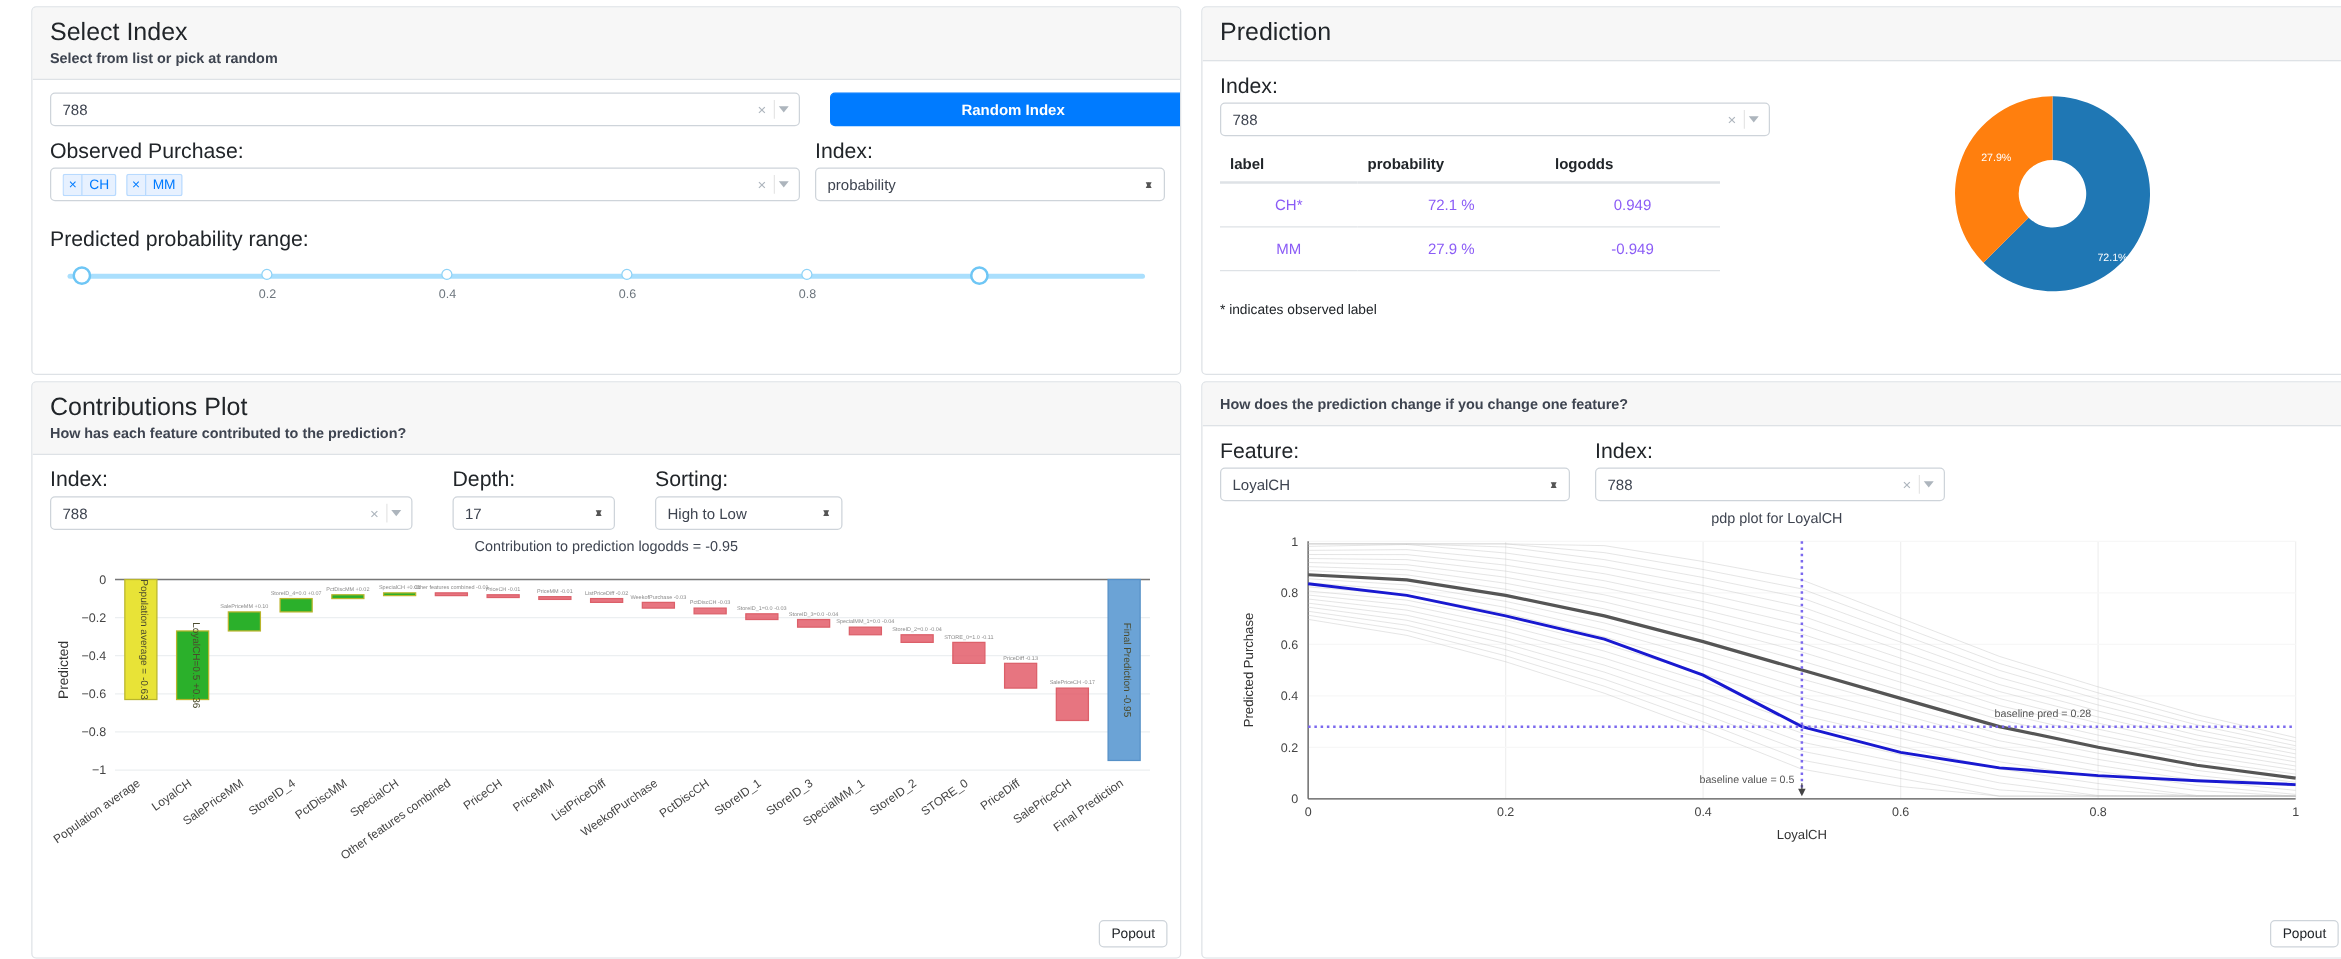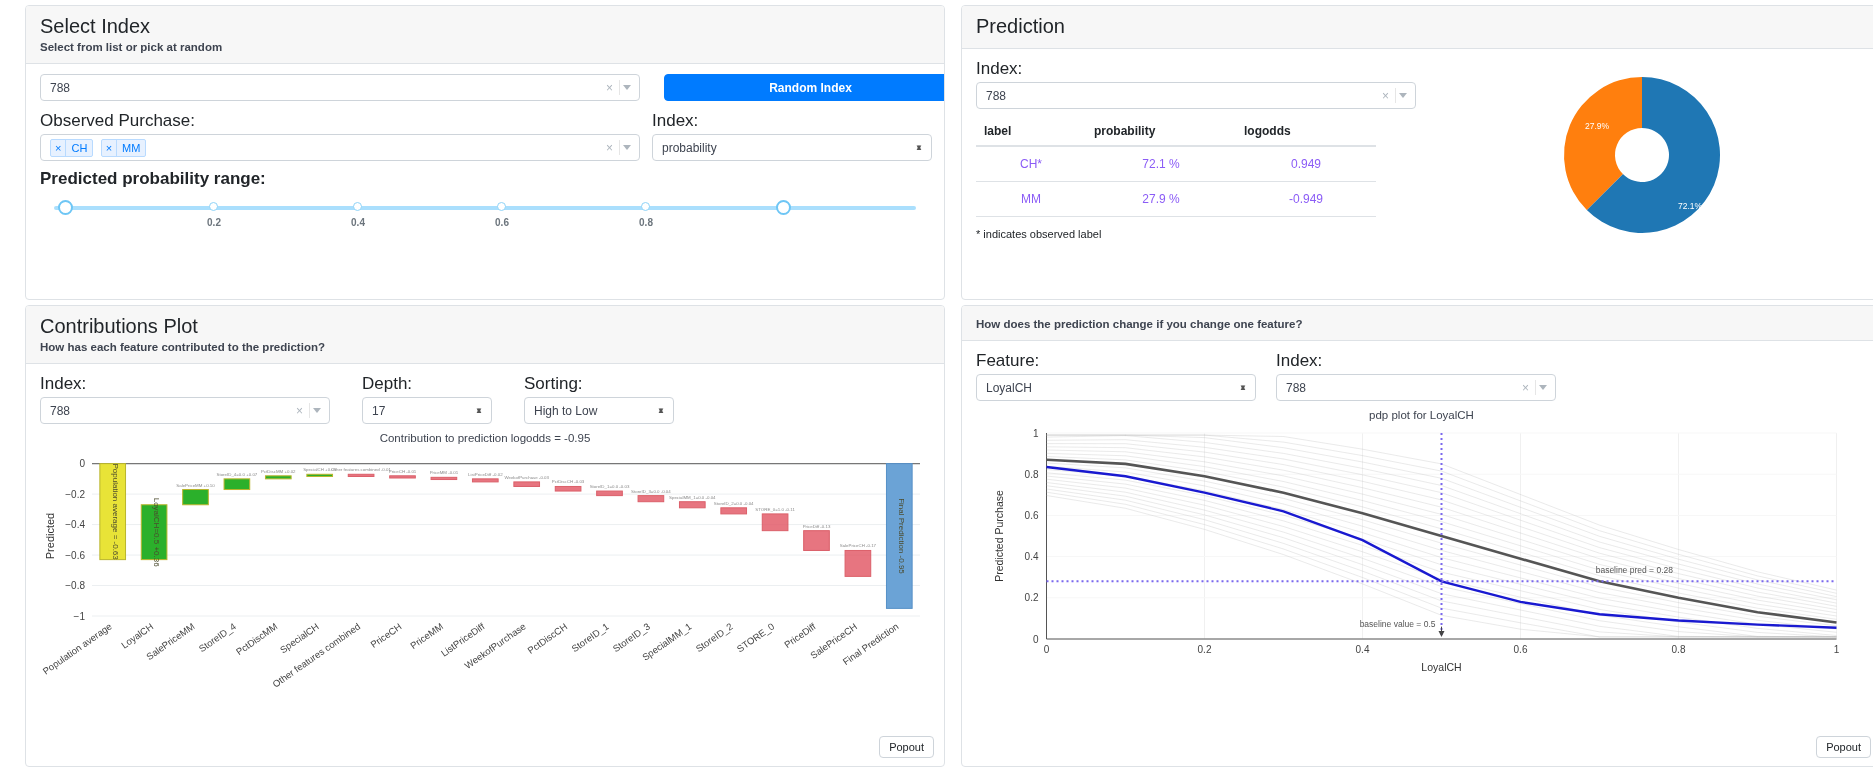--- a/index.html
+++ b/index.html
@@ -115,21 +115,21 @@
   table.pred { border-collapse: collapse; width: 400px; margin-top: 8px; }
   table.pred th {
     text-align: left; font-size: 12px; font-weight: bold; color: #212529;
     padding: 7px 8px; border-bottom: 2px solid #dee2e6;
   }
   table.pred td {
     font-size: 12px; color: #8b5cf6; padding: 10px 8px;
     border-bottom: 1px solid #dee2e6;
     text-align: center;
   }
-  .note { font-size: 11px; color: #212529; margin-top: 11px; }
+  .note { font-size: 11px; color: #212529; margin-top: 25px; }
 
   .popout-btn {
     position: absolute; right: 10px; bottom: 8px;
     border: 1px solid #ced4da; border-radius: 4px;
     background: #fff; color: #212529; font-size: 11px;
     padding: 4px 9px; cursor: pointer; margin-left: 38px;
   }
   .chart-title { text-align: center; font-size: 11.5px; color: #3e4450; }
   .svgbox { width: 100%; display:block; }
   text { font-family: "Liberation Sans", sans-serif; }
@@ -185,21 +185,21 @@
             <div class="stepper-box">
               <span class="val">probability</span>
               <span class="spin">
                   <i>▲</i>
                   <i>▼</i>
                 </span>
             </div>
           </div>
         </div>
 
-        <div style="margin-top:8px;font-weight:bold;">
+        <div style="margin-top:21px;">
           <span class="flabel">Predicted probability range:</span>
           <div class="slider-wrap">
             <div class="slider-track"></div>
             <div class="slider-tick" style="left:169px"></div>
             <div class="slider-tick" style="left:313px"></div>
             <div class="slider-tick" style="left:457px"></div>
             <div class="slider-tick" style="left:601px"></div>
             <div class="slider-handle" style="left:18px"></div>
             <div class="slider-handle" style="left:736px"></div>
             <div class="slider-lab" style="left:174px">0.2</div>

